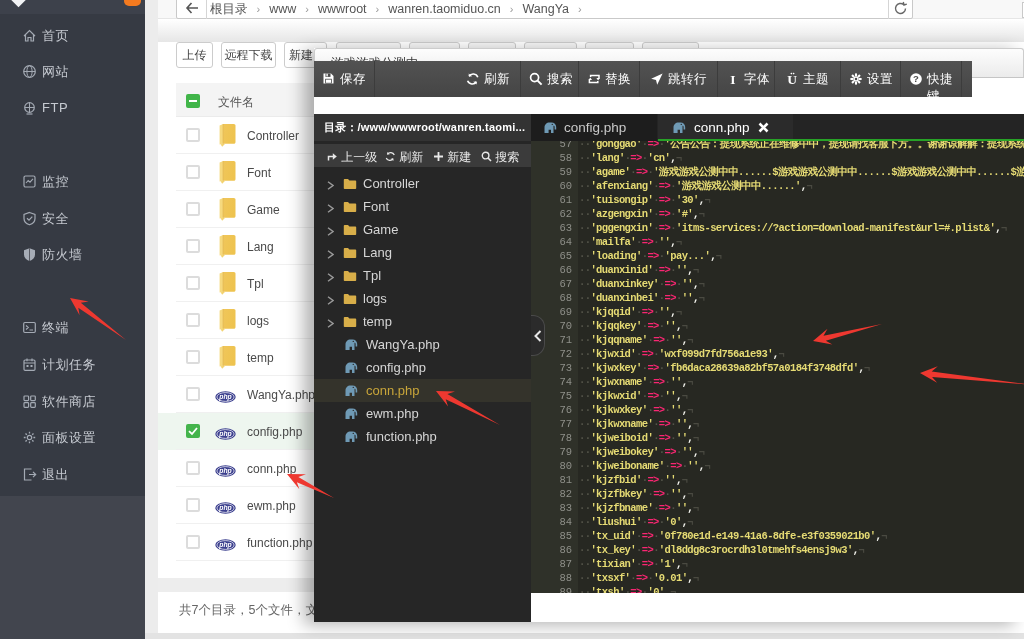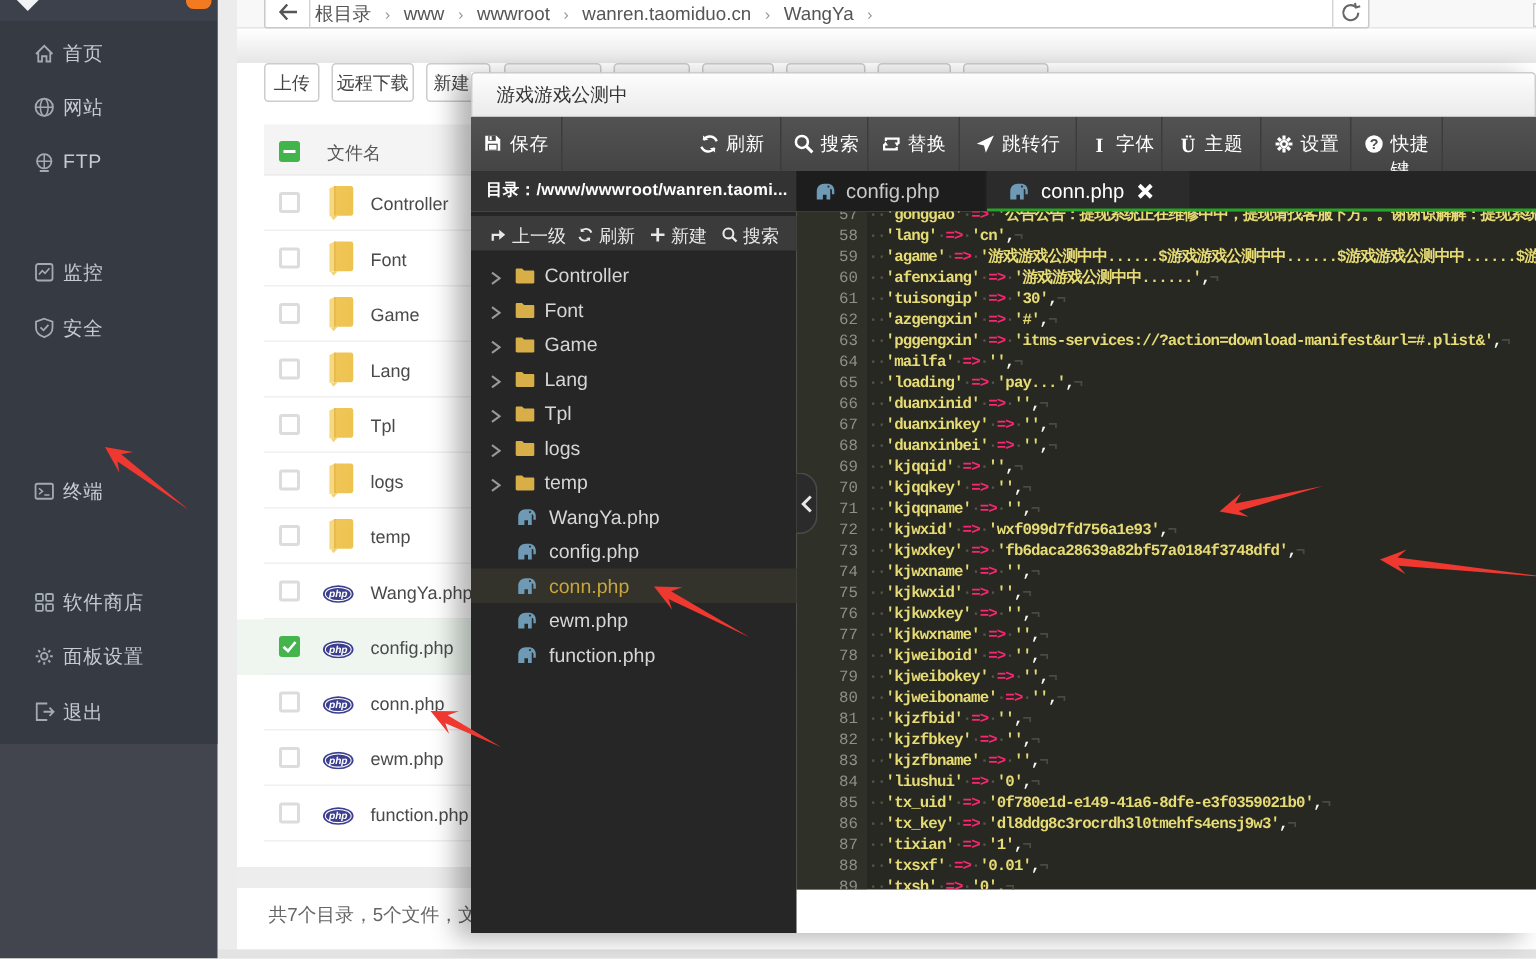--- a/index.html
+++ b/index.html
@@ -39,21 +39,21 @@
 .frow.sel{background:#eef6ef}
 .frow .cbg{position:absolute;left:28px;top:11px;width:14px;height:14px;background:#44b44c;border-radius:2px}
 .ficon{position:absolute;left:61px;top:6px}
 .picon{position:absolute;left:57px;top:13px}
 #fstat1{left:158px;top:578px;width:156px;height:14px;background:#ededed}
 #fstat2{left:179px;top:602px;font-size:12.5px;color:#666}
 #botstrip{left:145px;top:633px;width:879px;height:6px;background:#e3e3e3}
 
 #ed{left:314px;top:48px;width:710px;height:574px;z-index:10;box-shadow:-10px 3px 16px rgba(0,0,0,0.30)}
 #edtitle{left:0;top:0;width:710px;height:30px;background:linear-gradient(#fdfdfd,#ebebeb);border:1px solid #ccc;border-bottom:1px solid #c5c5c5;border-radius:3px 3px 0 0;font-size:12.5px;color:#333;line-height:29px;padding-left:16px}
-#edbar{left:0;top:30px;width:710px;height:36px;background:linear-gradient(#525252,#454545)}
+#edbar{left:0;top:13px;width:658px;height:36px;background:linear-gradient(#525252,#454545)}
 .tbtn{position:absolute;top:0;height:36px;color:#fff;font-size:12.5px;border-right:1px solid #3c3c3c}
 .tbtn .tx{position:absolute;top:10px;letter-spacing:.5px}
 .tbtn .ic{position:absolute;top:11px}
 #edtabs{left:0;top:66px;width:710px;height:27px;background:#242424}
 #dirlabel{left:0;top:0;width:217px;height:27px;background:#333;color:#fff;font-size:11px;font-weight:bold;line-height:27px;padding-left:10px;letter-spacing:0.2px}
 .etab{position:absolute;top:0;height:27px;font-size:13.5px}
 #tab1{left:217px;width:126px;background:#1d1d1d;color:#c9c9c9}
 #tab2{left:344px;width:135px;background:#2b2b2b;color:#fff}
 .etab .enm{position:absolute;top:6px}
 #greenline{left:344px;top:25px;width:366px;height:2px;background:#27a327}
@@ -321,26 +321,42 @@
           </svg></span>
         <span class="tx">监控</span>
       </div>
 <div class="mi" style="top:199.5px">
         <span class="ic"><svg width="15" height="15" viewBox="0 0 15 15">
             <path d="M7.5 1.5 L13 3.4 V7.5 C13 10.7 10.8 12.7 7.5 13.8 C4.2 12.7 2 10.7 2 7.5 V3.4 Z" stroke="#a4aab4" stroke-width="1.2" fill="none"></path>
             <path d="M5 7.3 L7 9.2 L10.3 5.6" stroke="#a4aab4" stroke-width="1.2" fill="none"></path>
           </svg></span>
         <span class="tx">安全</span>
       </div>
+<div class="mi" style="top:236.1px">
+        <span class="ic"><svg width="15" height="15" viewBox="0 0 15 15">
+            <path d="M7.5 1.3 L13 3.3 V7.5 C13 10.8 10.8 12.8 7.5 14 C4.2 12.8 2 10.8 2 7.5 V3.3 Z" fill="#a6acb6"></path>
+            <path d="M7.5 1.3 V14" stroke="#42454e" stroke-width="0.8"></path>
+          </svg></span>
+        <span class="tx">防火墙</span>
+      </div>
 <div class="mi" style="top:309.3px">
         <span class="ic"><svg width="15" height="15" viewBox="0 0 15 15">
             <rect x="1.7" y="2.5" width="11.6" height="10" rx="1.2" stroke="#a4aab4" stroke-width="1.2" fill="none"></rect>
             <path d="M4 5.5 L6.3 7.5 L4 9.5 M7.5 10 H11" stroke="#a4aab4" stroke-width="1.1" fill="none"></path>
           </svg></span>
         <span class="tx">终端</span>
+      </div>
+<div class="mi" style="top:345.9px">
+        <span class="ic"><svg width="15" height="15" viewBox="0 0 15 15">
+            <rect x="2" y="3" width="11" height="10.4" rx="1.2" stroke="#a4aab4" stroke-width="1.2" fill="none"></rect>
+            <path d="M2 6 H13 M5 1.6 V4.2 M10 1.6 V4.2" stroke="#a4aab4" stroke-width="1.2"></path>
+            <rect x="4.5" y="8" width="2" height="2" fill="#a6acb6"></rect>
+            <rect x="8.5" y="8" width="2" height="2" fill="#a6acb6"></rect>
+          </svg></span>
+        <span class="tx">计划任务</span>
       </div>
 <div class="mi" style="top:382.5px">
         <span class="ic"><svg width="15" height="15" viewBox="0 0 15 15">
             <rect x="2" y="2" width="4.6" height="4.6" rx="0.8" stroke="#a4aab4" stroke-width="1.2" fill="none"></rect>
             <rect x="8.7" y="2" width="4.6" height="4.6" rx="0.8" stroke="#a4aab4" stroke-width="1.2" fill="none"></rect>
             <rect x="2" y="8.7" width="4.6" height="4.6" rx="0.8" stroke="#a4aab4" stroke-width="1.2" fill="none"></rect>
             <rect x="8.7" y="8.7" width="4.6" height="4.6" rx="0.8" stroke="#a4aab4" stroke-width="1.2" fill="none"></rect>
           </svg></span>
         <span class="tx">软件商店</span>
       </div>

